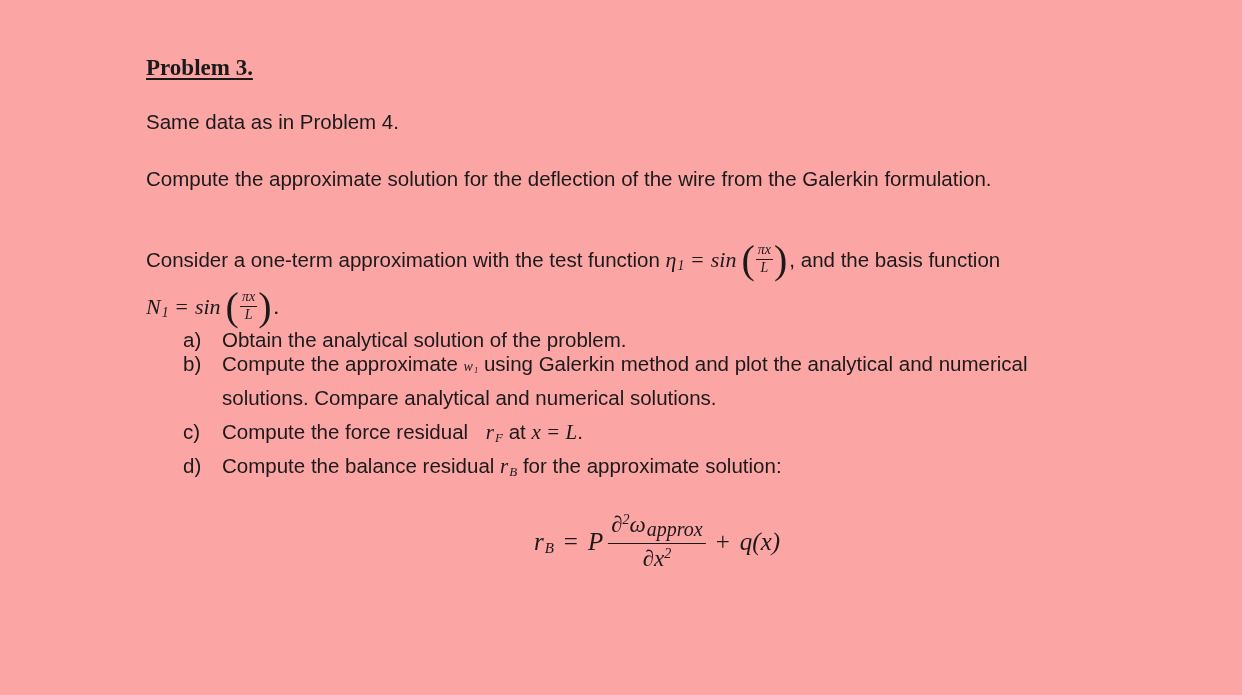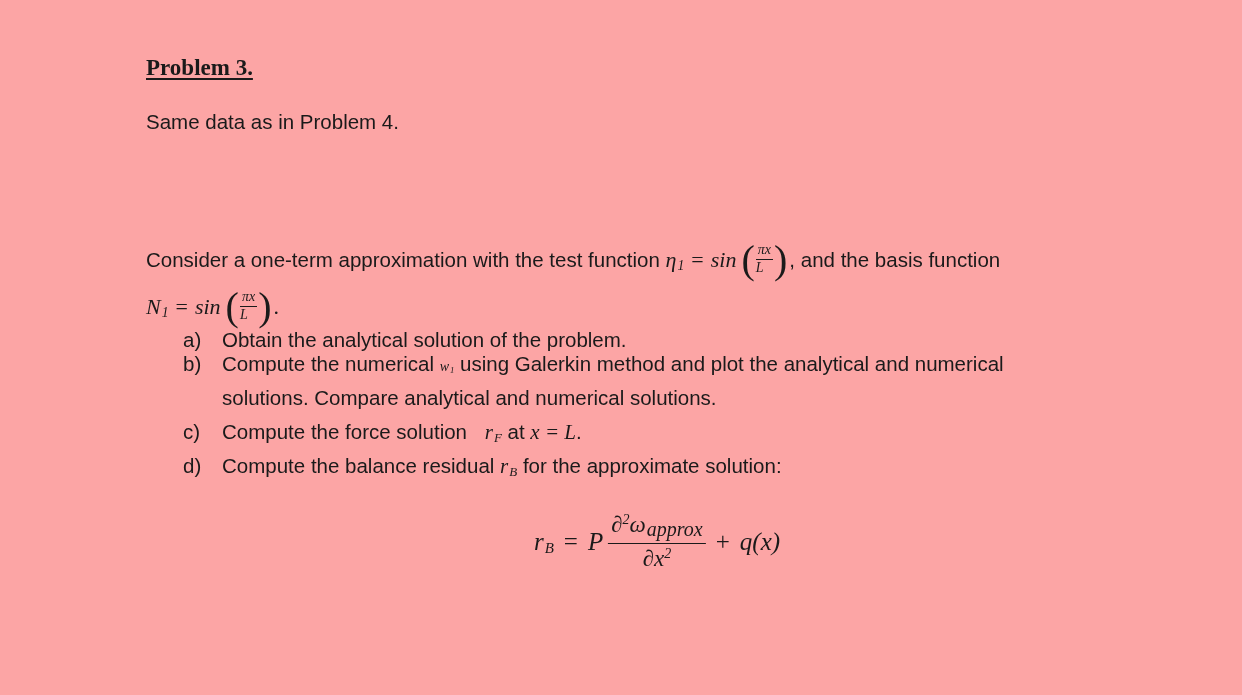--- a/index.html
+++ b/index.html
@@ -27,21 +27,21 @@
     font-family:"Liberation Serif","DejaVu Serif",serif;
     font-style:italic;
     font-size:22px;
   }
   .m sub { font-size:62%; vertical-align:-0.2em; margin-left:1px; }
   .mrel { font-family:"Liberation Serif","DejaVu Serif",serif; font-style:normal; margin:0 7px; font-size:22px; }
   .mathline { line-height:44px;margin-top:37px; }
   .mfun { margin-right:3px; }
   .mfrac { display:inline-flex; align-items:center; vertical-align:middle; margin:0 2px; transform:translateY(-2px); }
   .paren { font-family:"Liberation Serif","DejaVu Serif",serif; font-style:normal; font-size:40px; font-weight:300; line-height:0.9; }
-  .stack { display:inline-flex; flex-direction:column; align-items:flex-start; font-size:14px; line-height:1.2; margin:0 1px; }
+  .stack { display:inline-flex; flex-direction:column; align-items:center; font-size:14px; line-height:1.2; margin:0 1px; }
   .stack .num { border-bottom:1.4px solid currentColor; padding:0 2px; }
   
   .marker { display:inline-block; width:39px; }
   
   .equation {
     position:absolute;
     left:657px; top:512px;
     transform:translateX(-50%);
     display:flex; align-items:center;
     font-family:"Liberation Serif","DejaVu Serif",serif;
@@ -60,30 +60,31 @@
 </style>
 </head>
 <body>
 
 <div class="page">
 
   <div class="line heading" style="left:146px; top:55px;"><span class="heading-text">Problem 3.</span></div>
 
   <div class="line body" style="left:146px; top:110px;"><span>Same data as in Problem 4.</span></div>
 
+  <div class="line body" style="left:146px; top:167px;"><span>Compute the approximate solution for the deflection of the wire from the Galerkin formulation.</span></div>
 
   <div class="line body mathline" style="left:146px; top:201px;"><span>Consider a one-term approximation with the test function </span><span class="m"><span>η</span><sub>1</sub></span><span class="mrel">=</span><span class="m mfun">sin</span><span class="m mfrac"><span class="paren">(</span><span class="stack"><span class="num">πx</span><span class="den">L</span></span><span class="paren">)</span></span><span>, and the basis function</span></div>
 
   <div class="line body mathline" style="left:146px; top:248px;"><span class="m"><span>N</span><sub>1</sub></span><span class="mrel">=</span><span class="m mfun">sin</span><span class="m mfrac"><span class="paren">(</span><span class="stack"><span class="num">πx</span><span class="den">L</span></span><span class="paren">)</span></span><span class="m" style="font-style:normal;">.</span></div>
 
   <div class="line body" style="left:183px; top:328px;"><span class="marker">a)</span><span>Obtain the analytical solution of the problem.</span></div>
 
-  <div class="line body" style="left:183px; top:352px;"><span class="marker">b)</span><span>Compute the numerical </span><span class="m" style="font-size:14px;"><span>w</span><sub>1</sub></span><span> using Galerkin method and plot the analytical and numerical</span></div>
+  <div class="line body" style="left:183px; top:352px;"><span class="marker">b)</span><span>Compute the approximate </span><span class="m" style="font-size:14px;"><span>w</span><sub>1</sub></span><span> using Galerkin method and plot the analytical and numerical</span></div>
 
   <div class="line body" style="left:222px; top:386px;"><span>solutions. Compare analytical and numerical solutions.</span></div>
 
-  <div class="line body" style="left:183px; top:420px;"><span class="marker">c)</span><span>Compute the force solution </span><span class="m" style="font-size:21px;margin-left:12px;"><span>r</span><sub>F</sub></span><span> at </span><span class="m" style="font-size:21px;">x = L</span><span>.</span></div>
+  <div class="line body" style="left:183px; top:420px;"><span class="marker">c)</span><span>Compute the force residual </span><span class="m" style="font-size:21px;margin-left:12px;"><span>r</span><sub>F</sub></span><span> at </span><span class="m" style="font-size:21px;">x = L</span><span>.</span></div>
 
   <div class="line body" style="left:183px; top:454px;"><span class="marker">d)</span><span>Compute the balance residual </span><span class="m" style="font-size:21px;"><span>r</span><sub>B</sub></span><span> for the approximate solution:</span></div>
 
   <div class="equation"><span><span>r</span><sub>B</sub></span><span class="mrel">=</span><span>P</span><span class="efrac"><span class="enum"><span>∂</span><sup>2</sup><span>ω</span><sub>approx</sub></span><span class="eden"><span>∂x</span><sup>2</sup></span></span><span class="mrel">+</span><span>q(x)</span></div>
 
 </div>
 
 </body></html>

